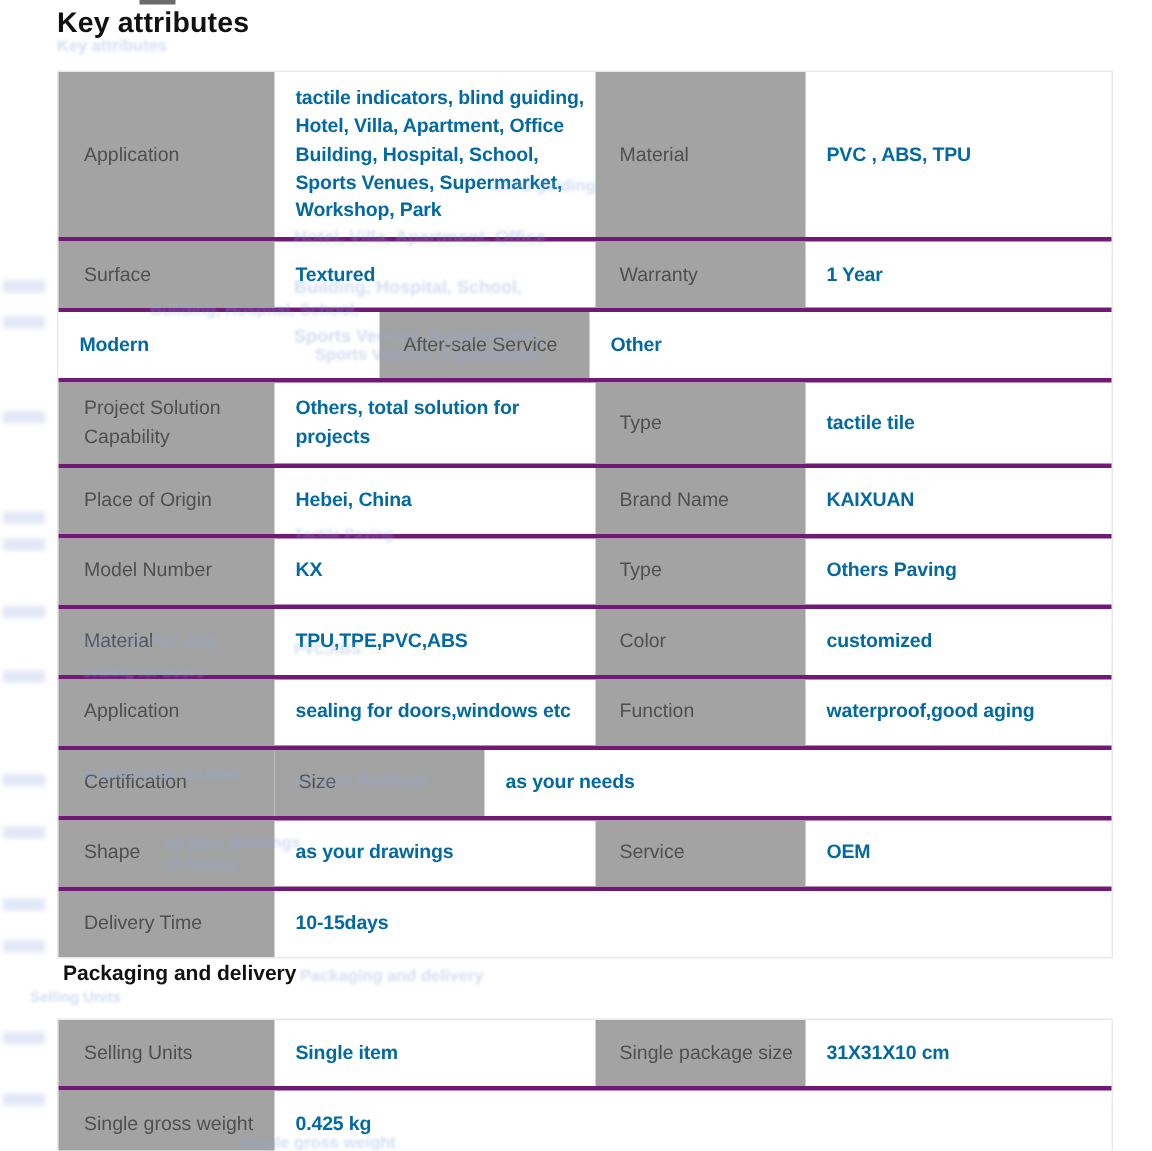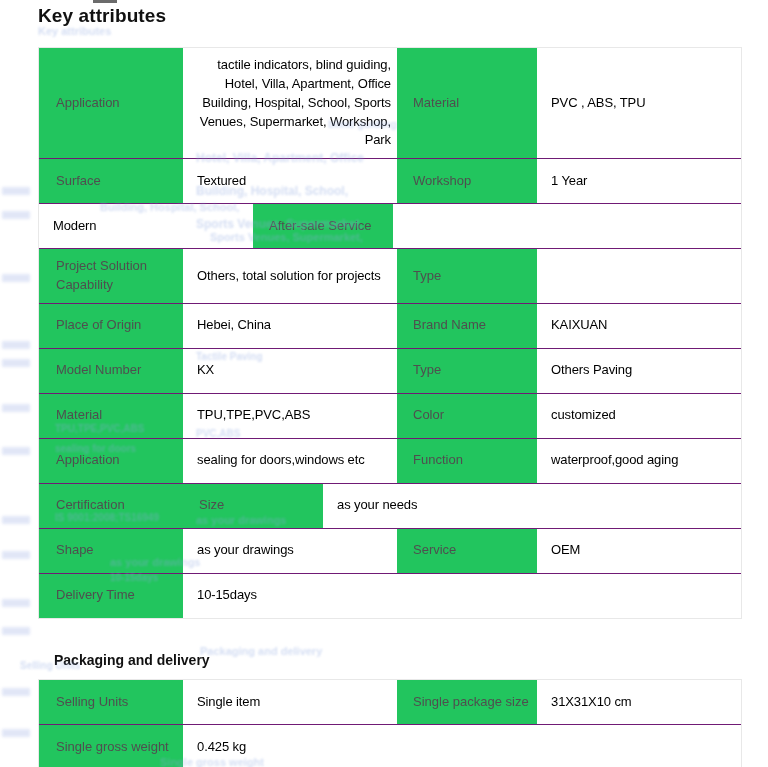--- a/index.html
+++ b/index.html
@@ -7,42 +7,41 @@
     width:768px;height:767px;position:relative;overflow:hidden;
     background:#ffffff;
     font-family:"Liberation Sans", sans-serif;
     -webkit-font-smoothing:antialiased;
   }
   .page-title{
     position:absolute;left:38px;top:5px;margin:0;
     font-size:19px;font-weight:700;color:#111;letter-spacing:.1px;
   }
   .sub-title{
-    position:absolute;left:38px;top:636px;margin:16px;
+    position:absolute;left:38px;top:636px;margin:4px;
     font-size:14px;font-weight:700;color:#111;
   }
   .attr-table{
     position:absolute;left:38px;width:704px;
     border:1px solid #e8e8e8;background:#fff;
     box-sizing:border-box;
   }
   #table-0{top:47px;}
   #table-1{top:679px;}
-  .attr-row{display:flex;min-height:44px;border-top:1px solid #701a75;align-items:stretch;}
+  .attr-row{display:flex;min-height:44px;border-top:3px solid #701a75;align-items:stretch;}
   .attr-row:first-child{border-top:none;}
   .cell{box-sizing:border-box;display:flex;align-items:center;font-size:13px;line-height:1.45;}
   .lbl{
-    width:144px;background:#22c55e;color:#4f4f4f;
+    width:144px;background:#a3a3a3;color:#4f4f4f;
     padding:8px 8px 8px 17px;font-weight:400;
   }
   .lbl.second{width:140px;padding-left:16px;}
   .val{
-    width:214px;color:#000000;font-weight:400;letter-spacing:-0.1px;
+    width:214px;color:#0369a1;font-weight:700;letter-spacing:-0.1px;
     padding:8px 6px 8px 14px;
-    text-align:right;
   }
   .val.second{flex:1;}
   .val.grow{flex:1;}
   
   .ghost{
     position:absolute;white-space:nowrap;pointer-events:none;
     color:#8fa8e0;opacity:.38;filter:blur(1.2px);
     font-weight:700;z-index:5;
   }
   .gmark{
@@ -64,31 +63,33 @@
 <div class="attr-table" id="table-0">
     <div class="attr-row">
       <div class="cell lbl">Application</div>
       <div class="cell val">tactile indicators, blind guiding, Hotel, Villa, Apartment, Office Building, Hospital, School, Sports Venues, Supermarket, Workshop, Park</div>
       <div class="cell lbl second">Material</div>
       <div class="cell val second">PVC , ABS, TPU</div>
     </div>
     <div class="attr-row">
       <div class="cell lbl">Surface</div>
       <div class="cell val">Textured</div>
-      <div class="cell lbl second">Workshop</div>
+      <div class="cell lbl second">Warranty</div>
       <div class="cell val second">1 Year</div>
     </div>
     <div class="attr-row">
       <div class="cell val">Modern</div>
       <div class="cell lbl second">After-sale Service</div>
+      <div class="cell val second">Other</div>
     </div>
     <div class="attr-row">
       <div class="cell lbl">Project Solution Capability</div>
       <div class="cell val">Others, total solution for projects</div>
       <div class="cell lbl second">Type</div>
+      <div class="cell val second">tactile tile</div>
     </div>
     <div class="attr-row">
       <div class="cell lbl">Place of Origin</div>
       <div class="cell val">Hebei, China</div>
       <div class="cell lbl second">Brand Name</div>
       <div class="cell val second">KAIXUAN</div>
     </div>
     <div class="attr-row">
       <div class="cell lbl">Model Number</div>
       <div class="cell val">KX</div>

